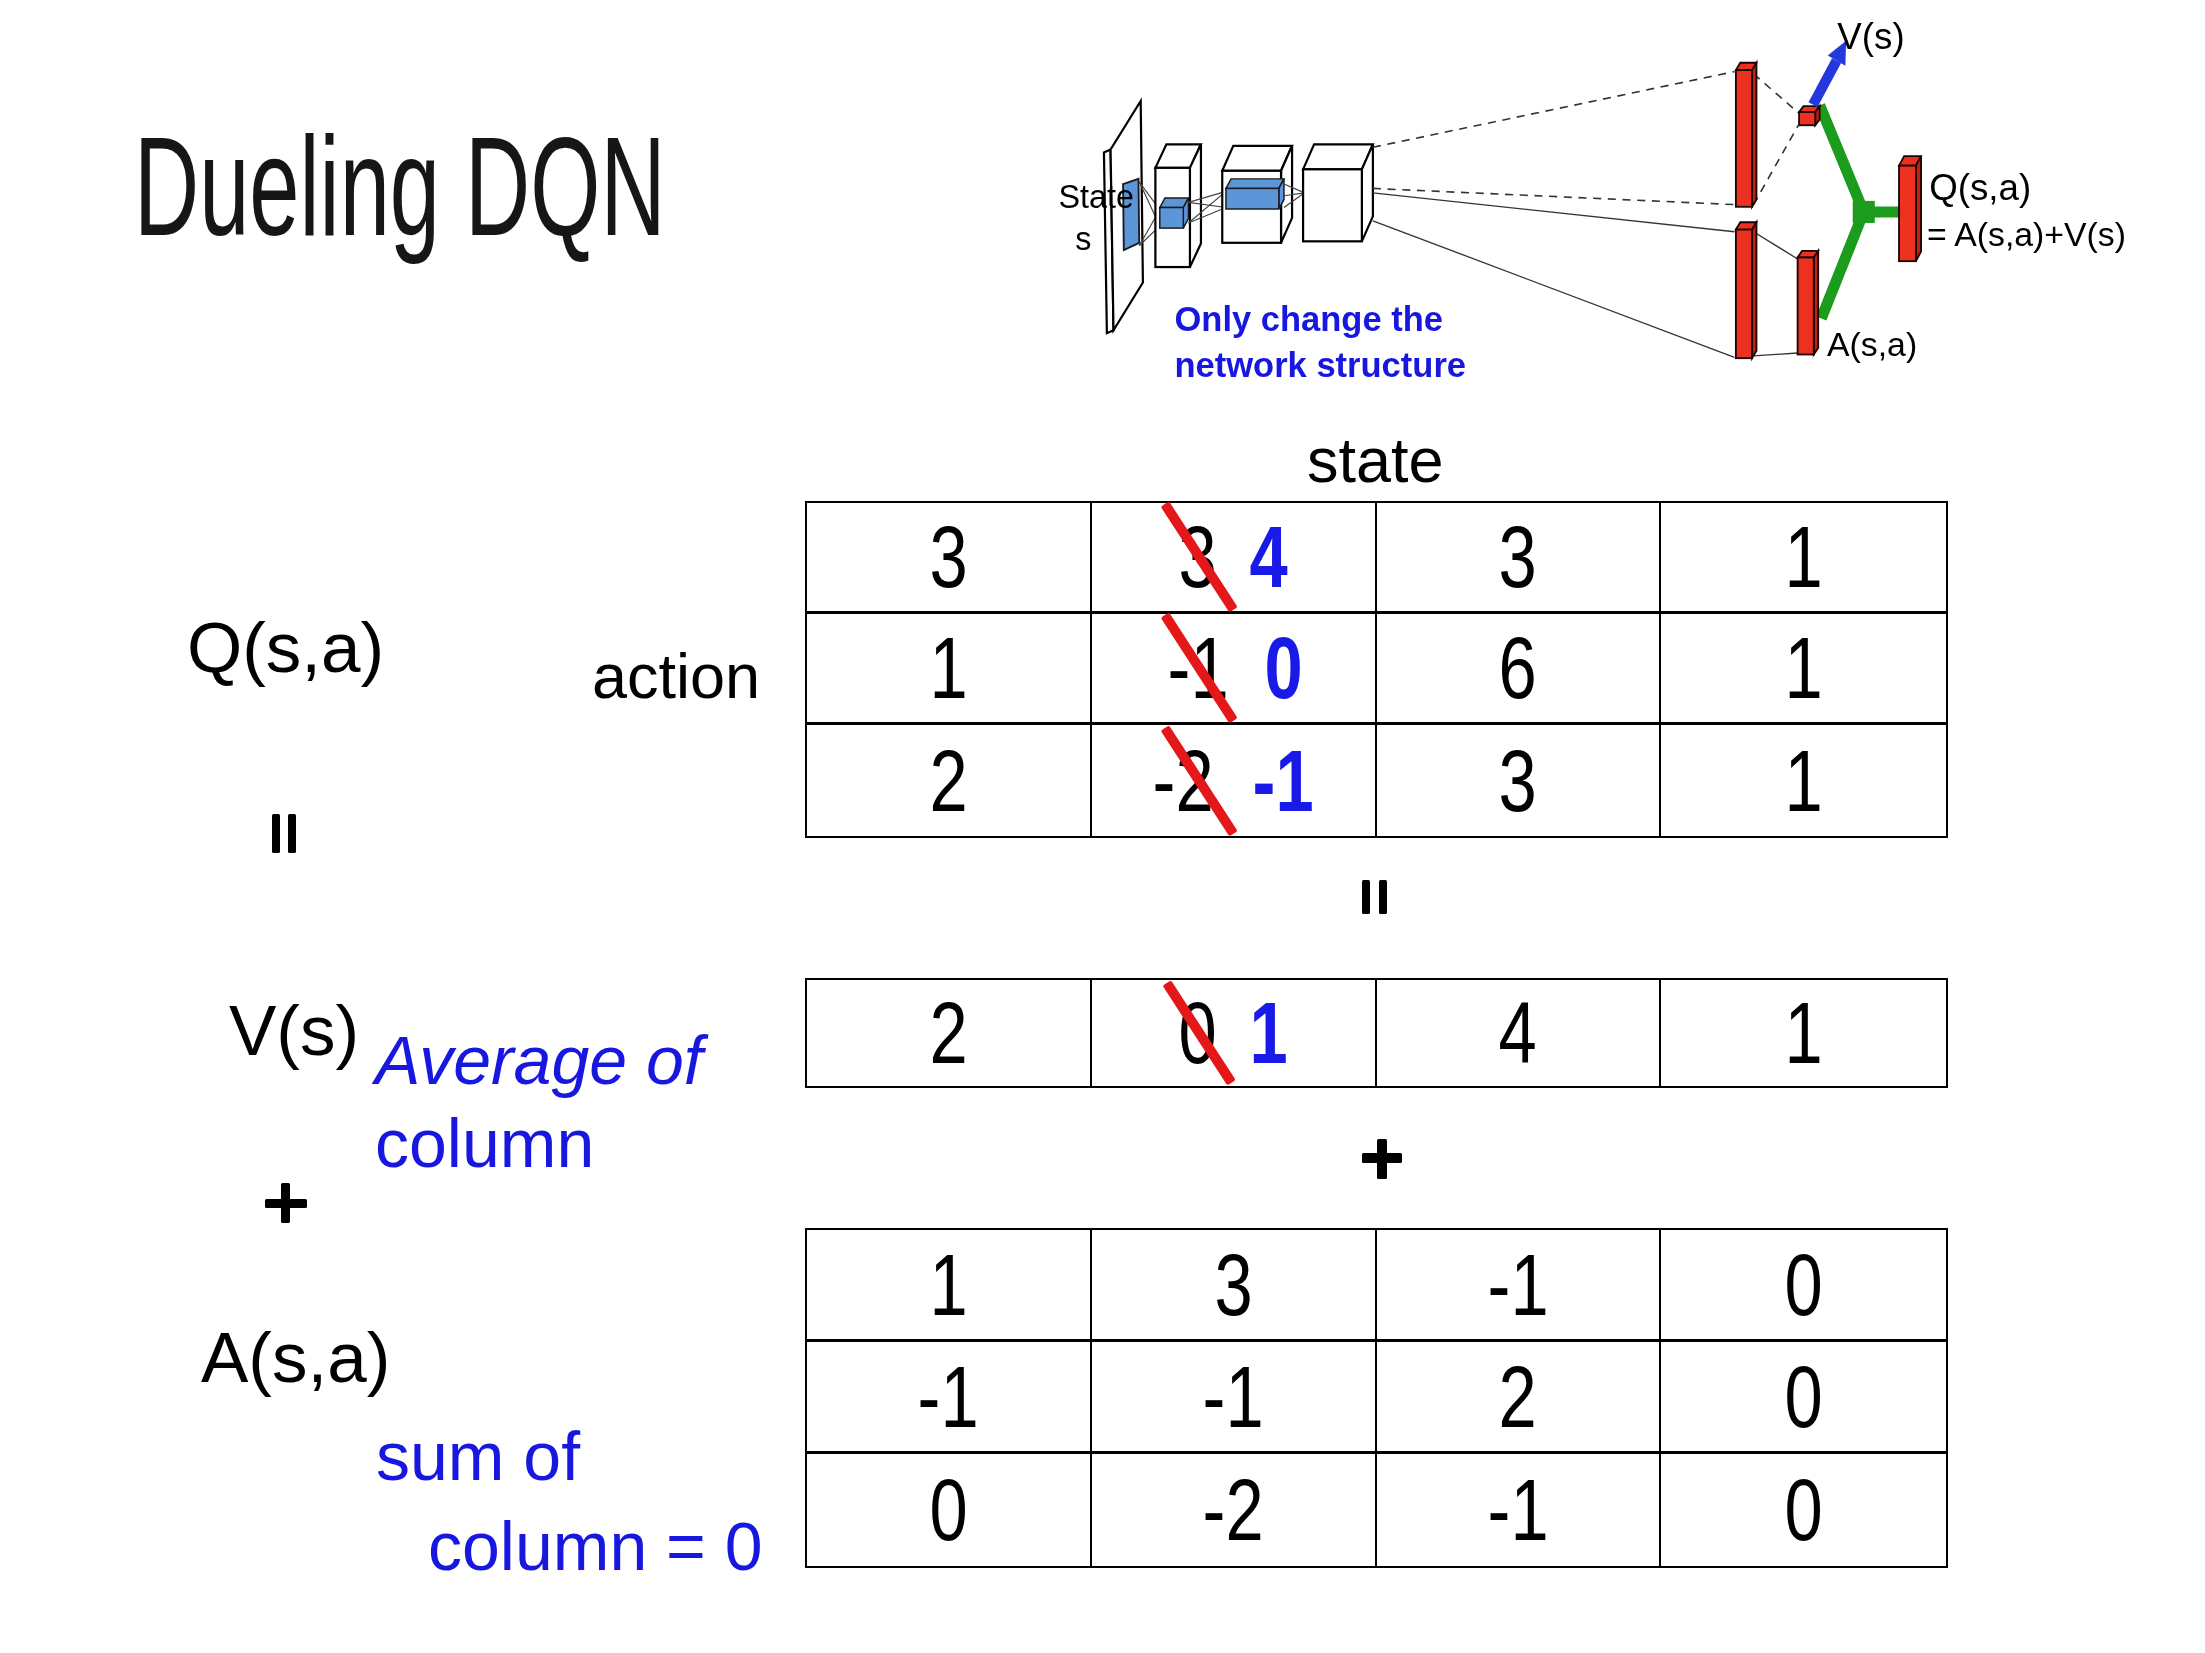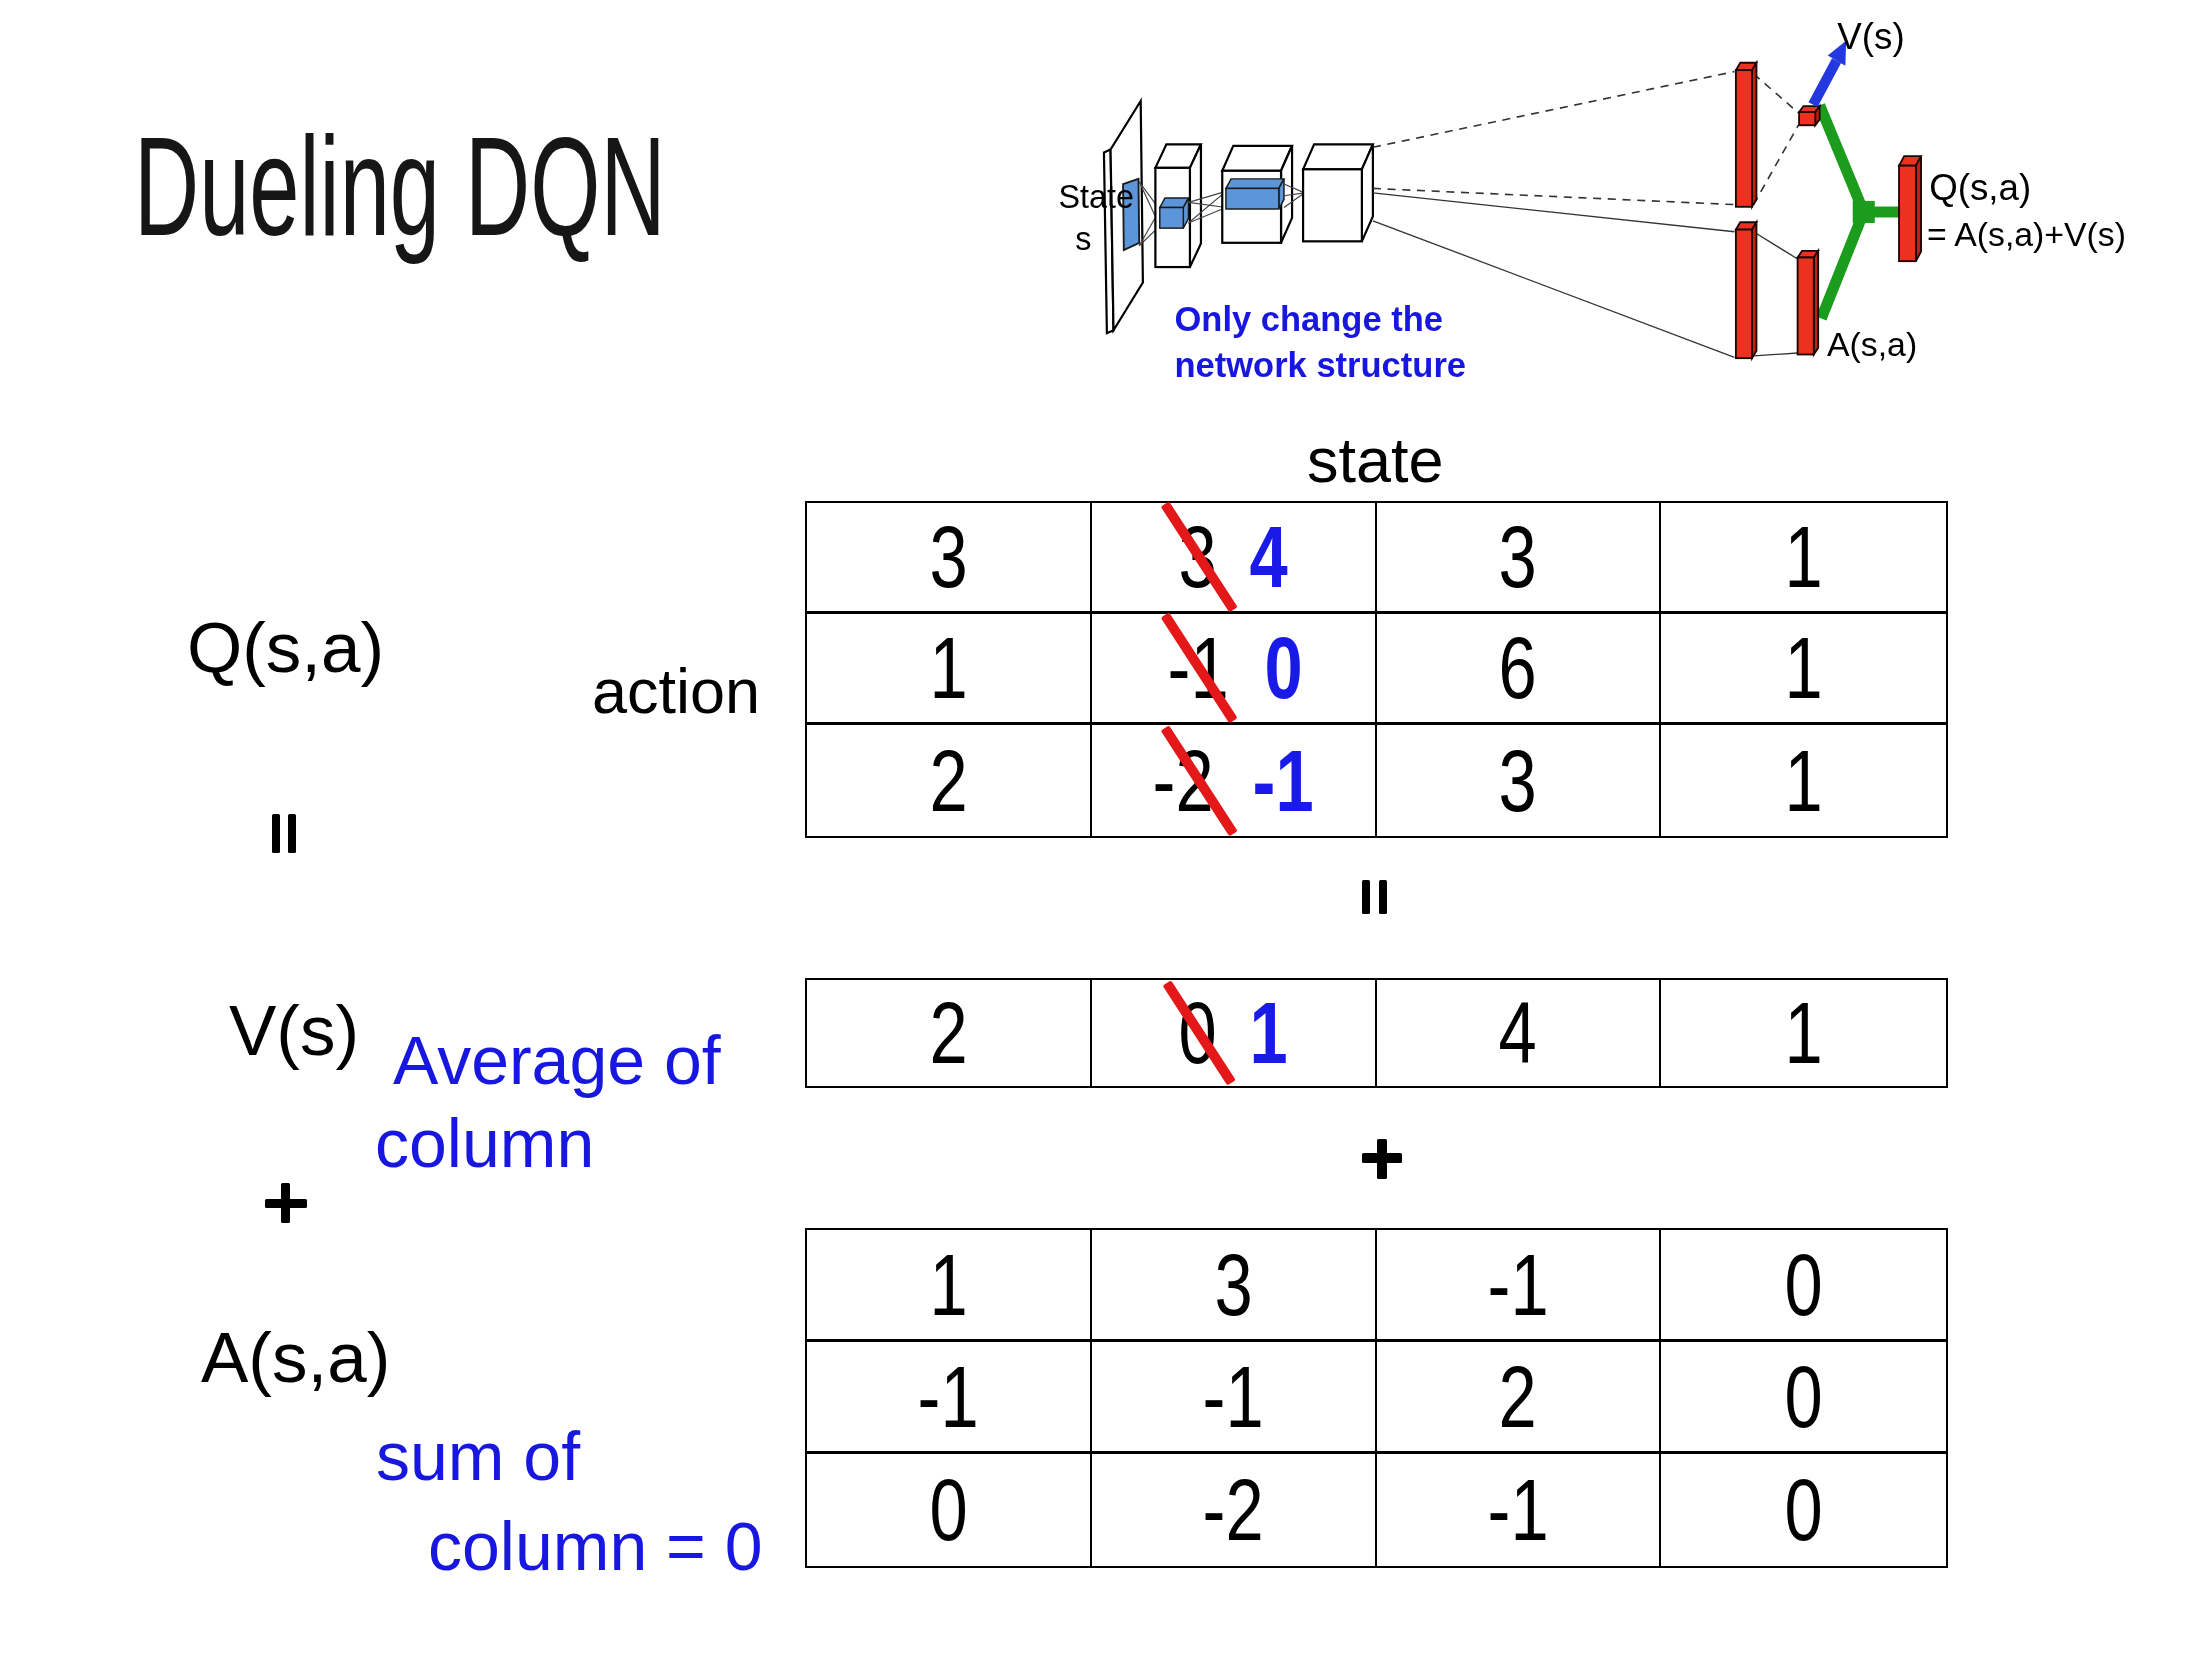--- a/index.html
+++ b/index.html
@@ -160,35 +160,35 @@
 
 <div class="abs biglbl" style="left:187px;top:612px;">Q(s,a)</div>
 
 <div>
   <div class="bar" style="left:272px;top:814px;width:8px;height:39px;"></div>
   <div class="bar" style="left:288px;top:814px;width:8px;height:39px;"></div>
 </div>
 
 <div class="abs biglbl" style="left:229px;top:995px;">V(s)</div>
 
-<div class="abs bluetxt" style="left:393px;top:1026px;">Average of</div>
+<div class="abs bluetxt" style="left:375px;top:1026px;font-style:italic;">Average of</div>
 <div class="abs bluetxt" style="left:375px;top:1109px;">column</div>
 
 <div>
   <div class="bar" style="left:265px;top:1199px;width:42px;height:8.8px;"></div>
   <div class="bar" style="left:281px;top:1183px;width:8.8px;height:40px;"></div>
 </div>
 
 <div class="abs biglbl" style="left:201px;top:1322px;">A(s,a)</div>
 
 <div class="abs bluetxt" style="left:376px;top:1422px;text-align:center;">sum of</div>
 <div class="abs bluetxt" style="left:380px;top:1512px;margin-left:48px;">column = 0</div>
 
 <div class="abs medlbl" style="left:1307px;top:429px;">state</div>
-<div class="abs medlbl" style="left:592px;top:645px;margin-top:15px;">action</div>
+<div class="abs medlbl" style="left:592px;top:645px;">action</div>
 
 <div class="tbl" style="top:501px;height:333px;grid-template-rows:repeat(3,1fr);">
   <div class="c">
       <span class="num">3</span>
     </div>
   <div class="c">
     <div class="pair">
       <span class="num">3</span>
       <span class="num neu">4</span>
     </div>

